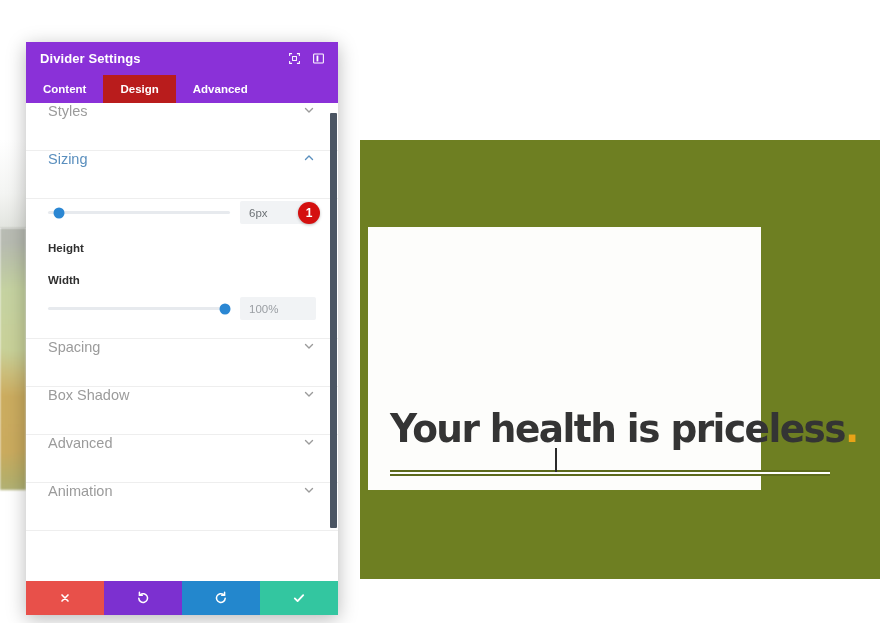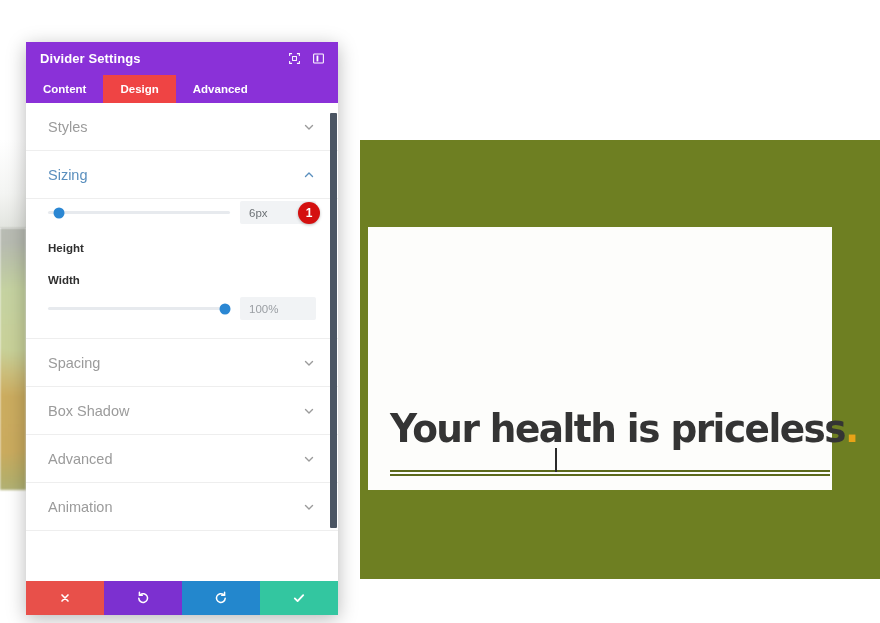--- a/index.html
+++ b/index.html
@@ -49,21 +49,21 @@
     top: 140px;
     width: 520px;
     height: 439px;
     background: #6e7f22;
   }
 
   .content-card {
     position: absolute;
     left: 368px;
     top: 227px;
-    width: 464px;
+    width: 393px;
     height: 263px;
     background: #fdfdfb;
     text-decoration: underline;
   }
 
   .headline {
     position: absolute;
     left: 22px;
     top: 182px;
     font-family: "DejaVu Sans", sans-serif;
@@ -152,33 +152,32 @@
     padding: 0 17px;
     display: flex;
     align-items: center;
     justify-content: center;
     color: #ffffff;
     font-size: 11.5px;
     font-weight: bold;
     cursor: pointer;
     white-space: nowrap;
   }
-  .tab.active { background: #ef4444; }
+  .tab.active { background: #b91c1c; }
 
   .modal-body {
     flex: 1 1 auto;
     position: relative;
     background: #ffffff;
     overflow: hidden;
   }
 
   .section-row {
     height: 48px;
     display: flex;
-    align-items: center;
     justify-content: space-between;
     padding: 0 22px 0 22px;
     border-bottom: 1px solid #eeeeee;
     cursor: pointer;
   }
   .section-row .sec-title {
     font-size: 14.5px;
     color: #9b9b9b;
     font-weight: normal;
   }

